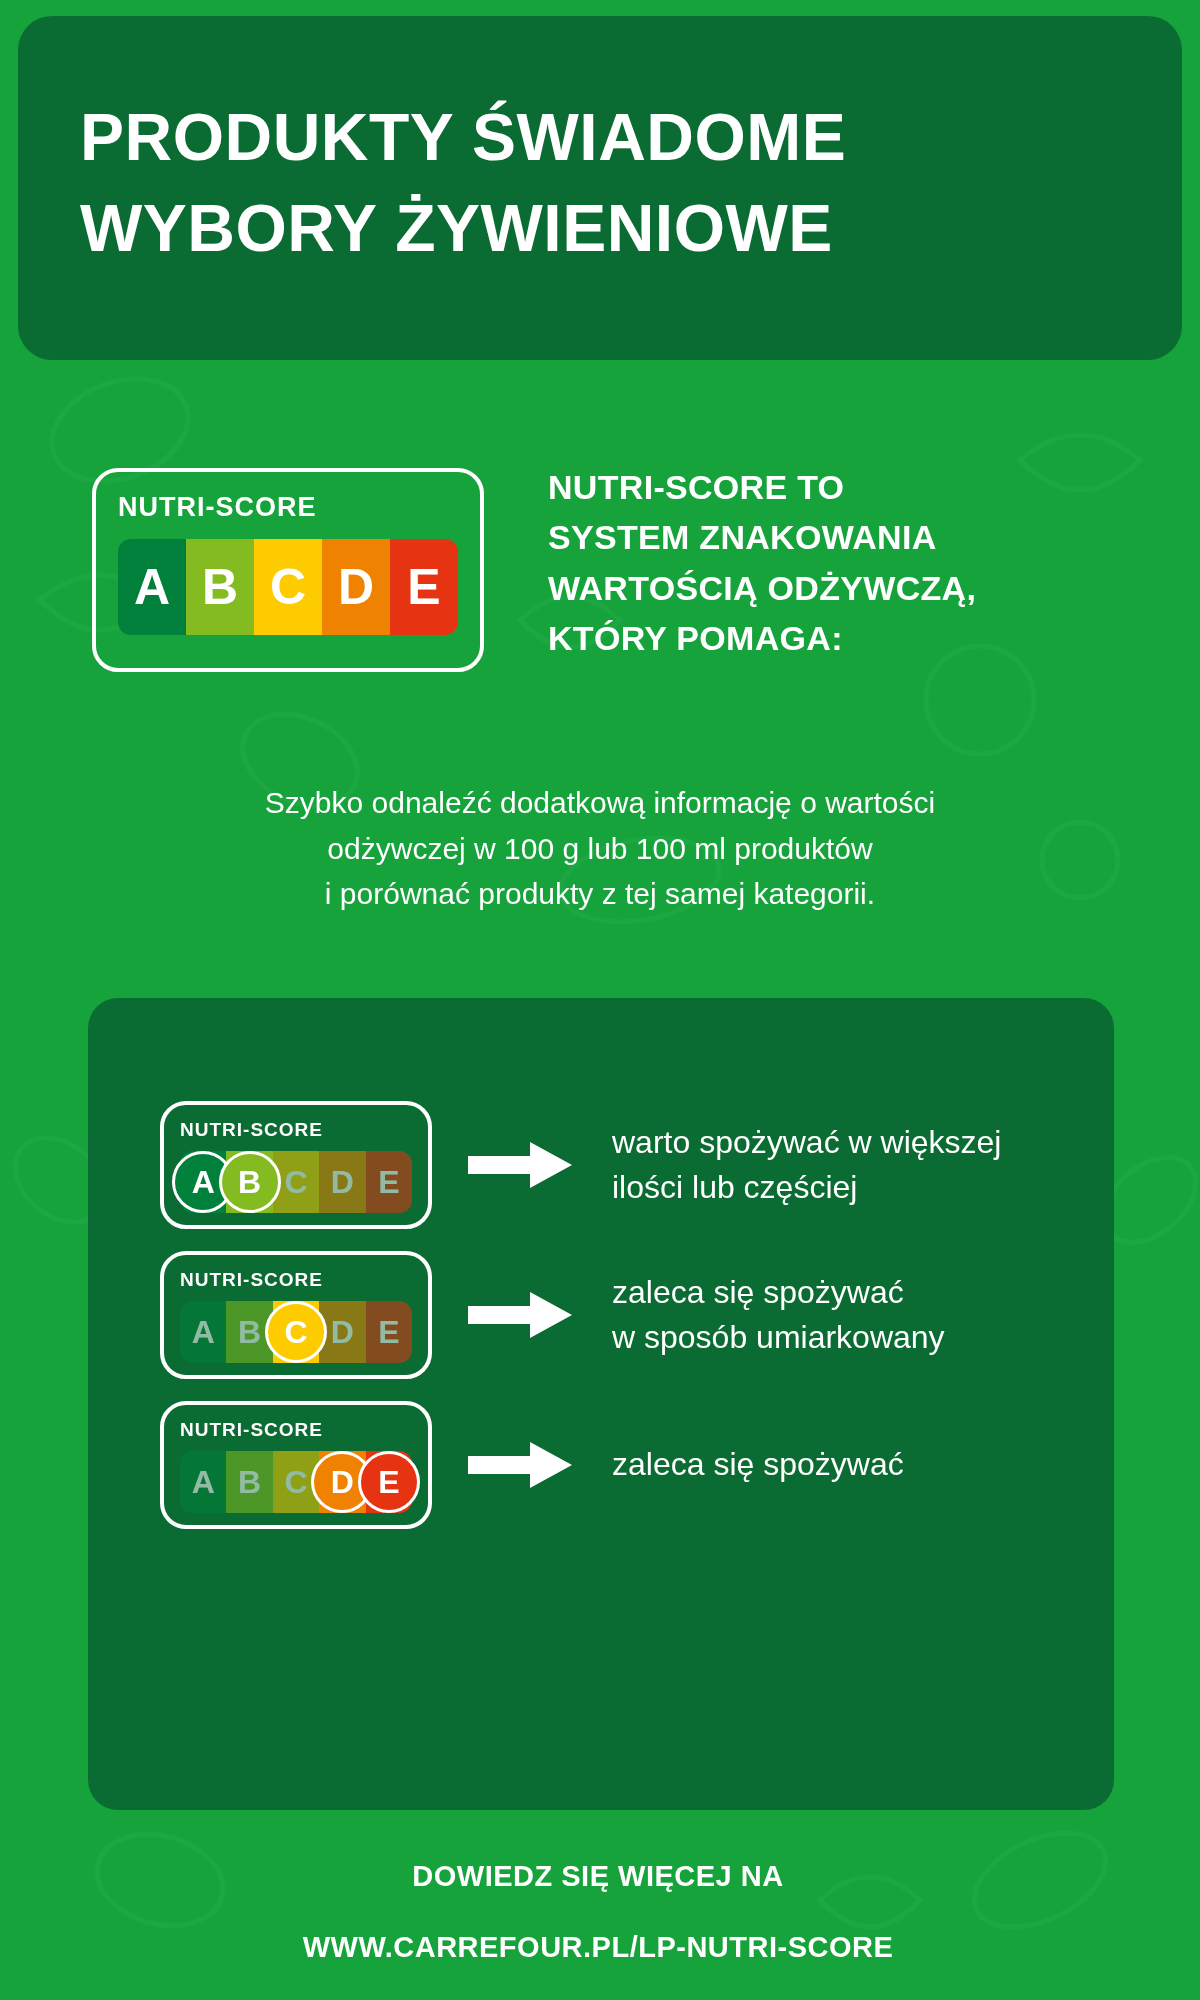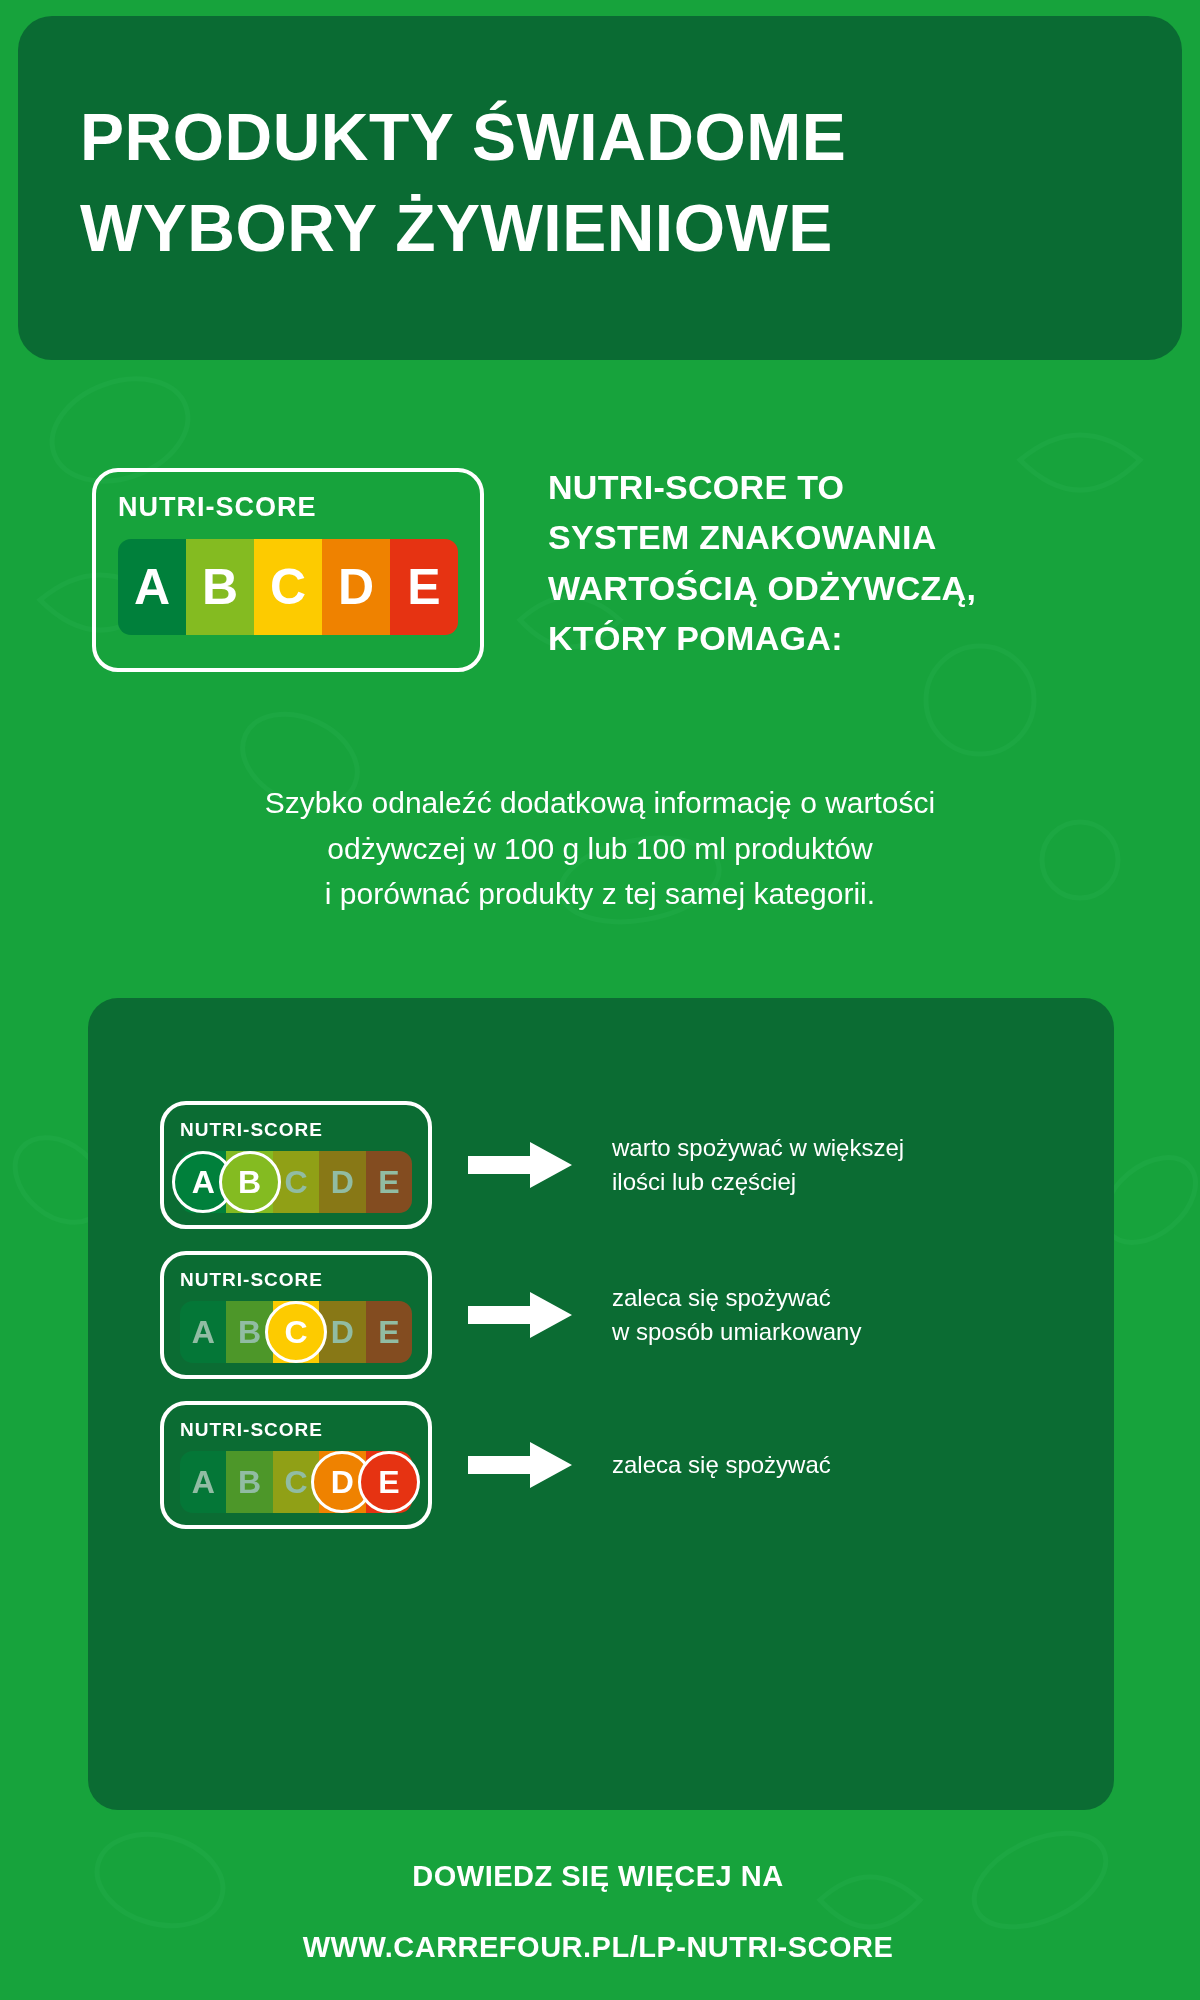--- a/index.html
+++ b/index.html
@@ -214,21 +214,21 @@
     align-items: center;
     justify-content: center;
     margin-left: 28px;
   }
 
   .arrow svg { display: block; }
 
   .row-text {
     margin-left: 32px;
     color: #ffffff;
-    font-size: 24px;
+    font-size: 32px;
     line-height: 1.42;
   }
 
   
   .footer {
     position: absolute;
     left: 0;
     top: 1860px;
     width: 1196px;
     text-align: center;

